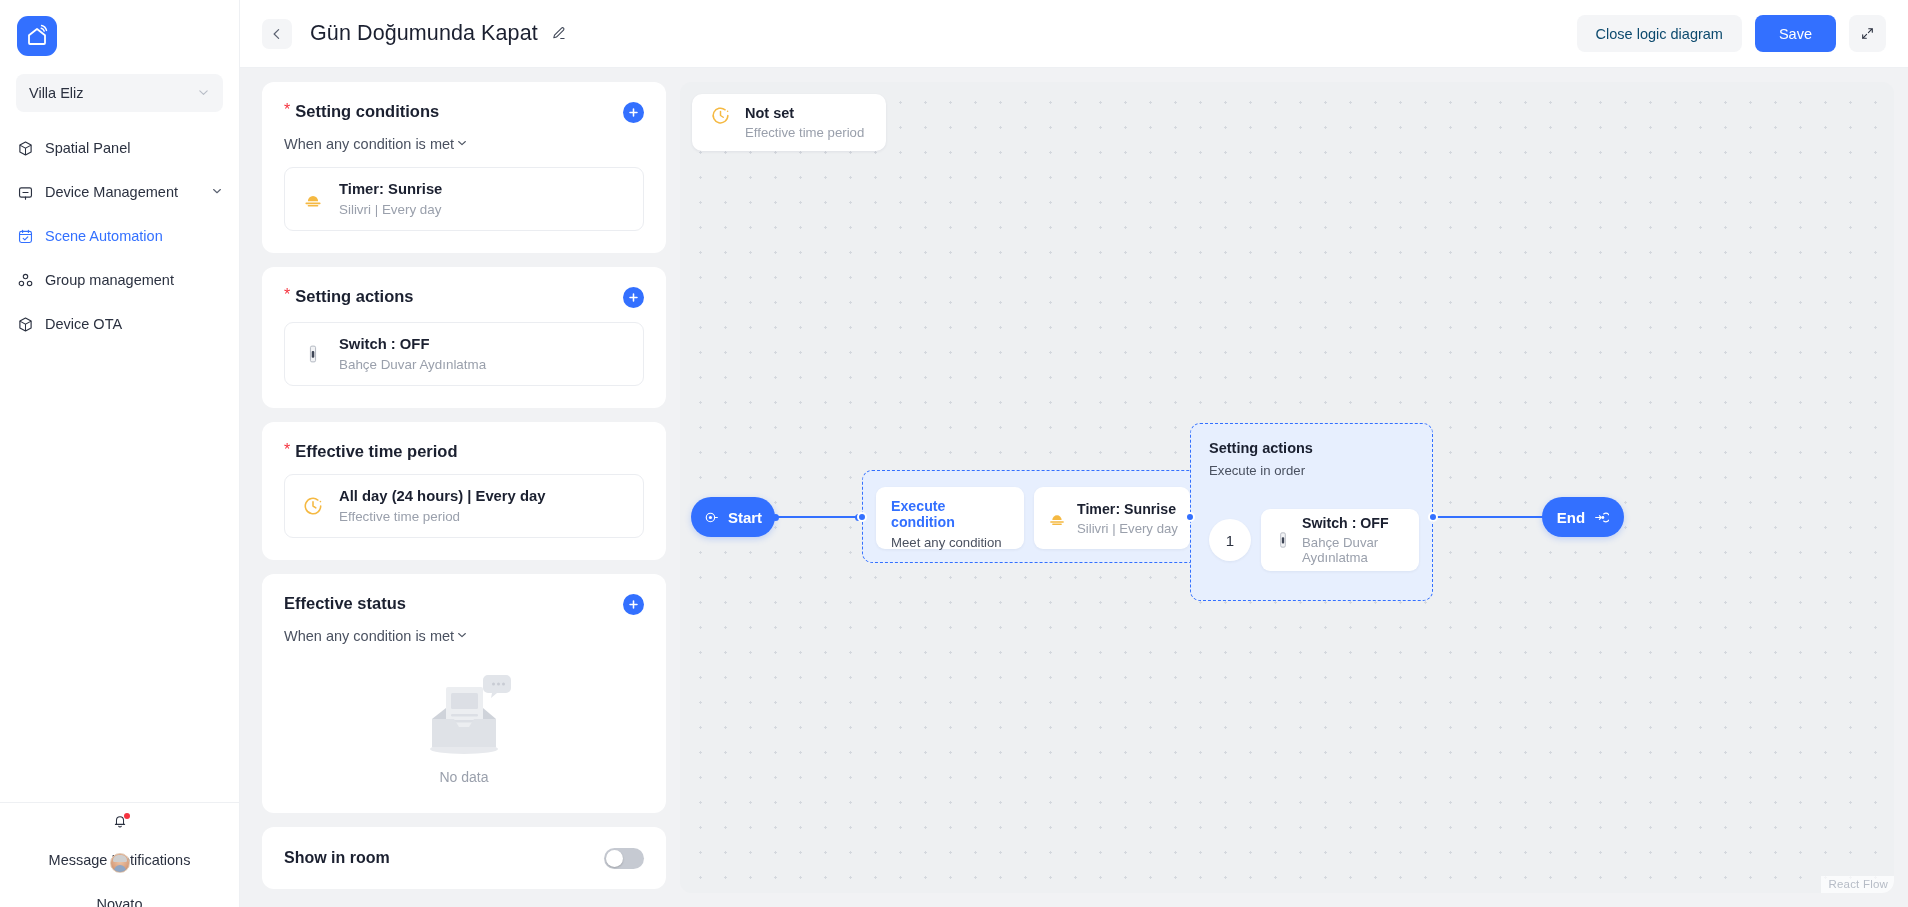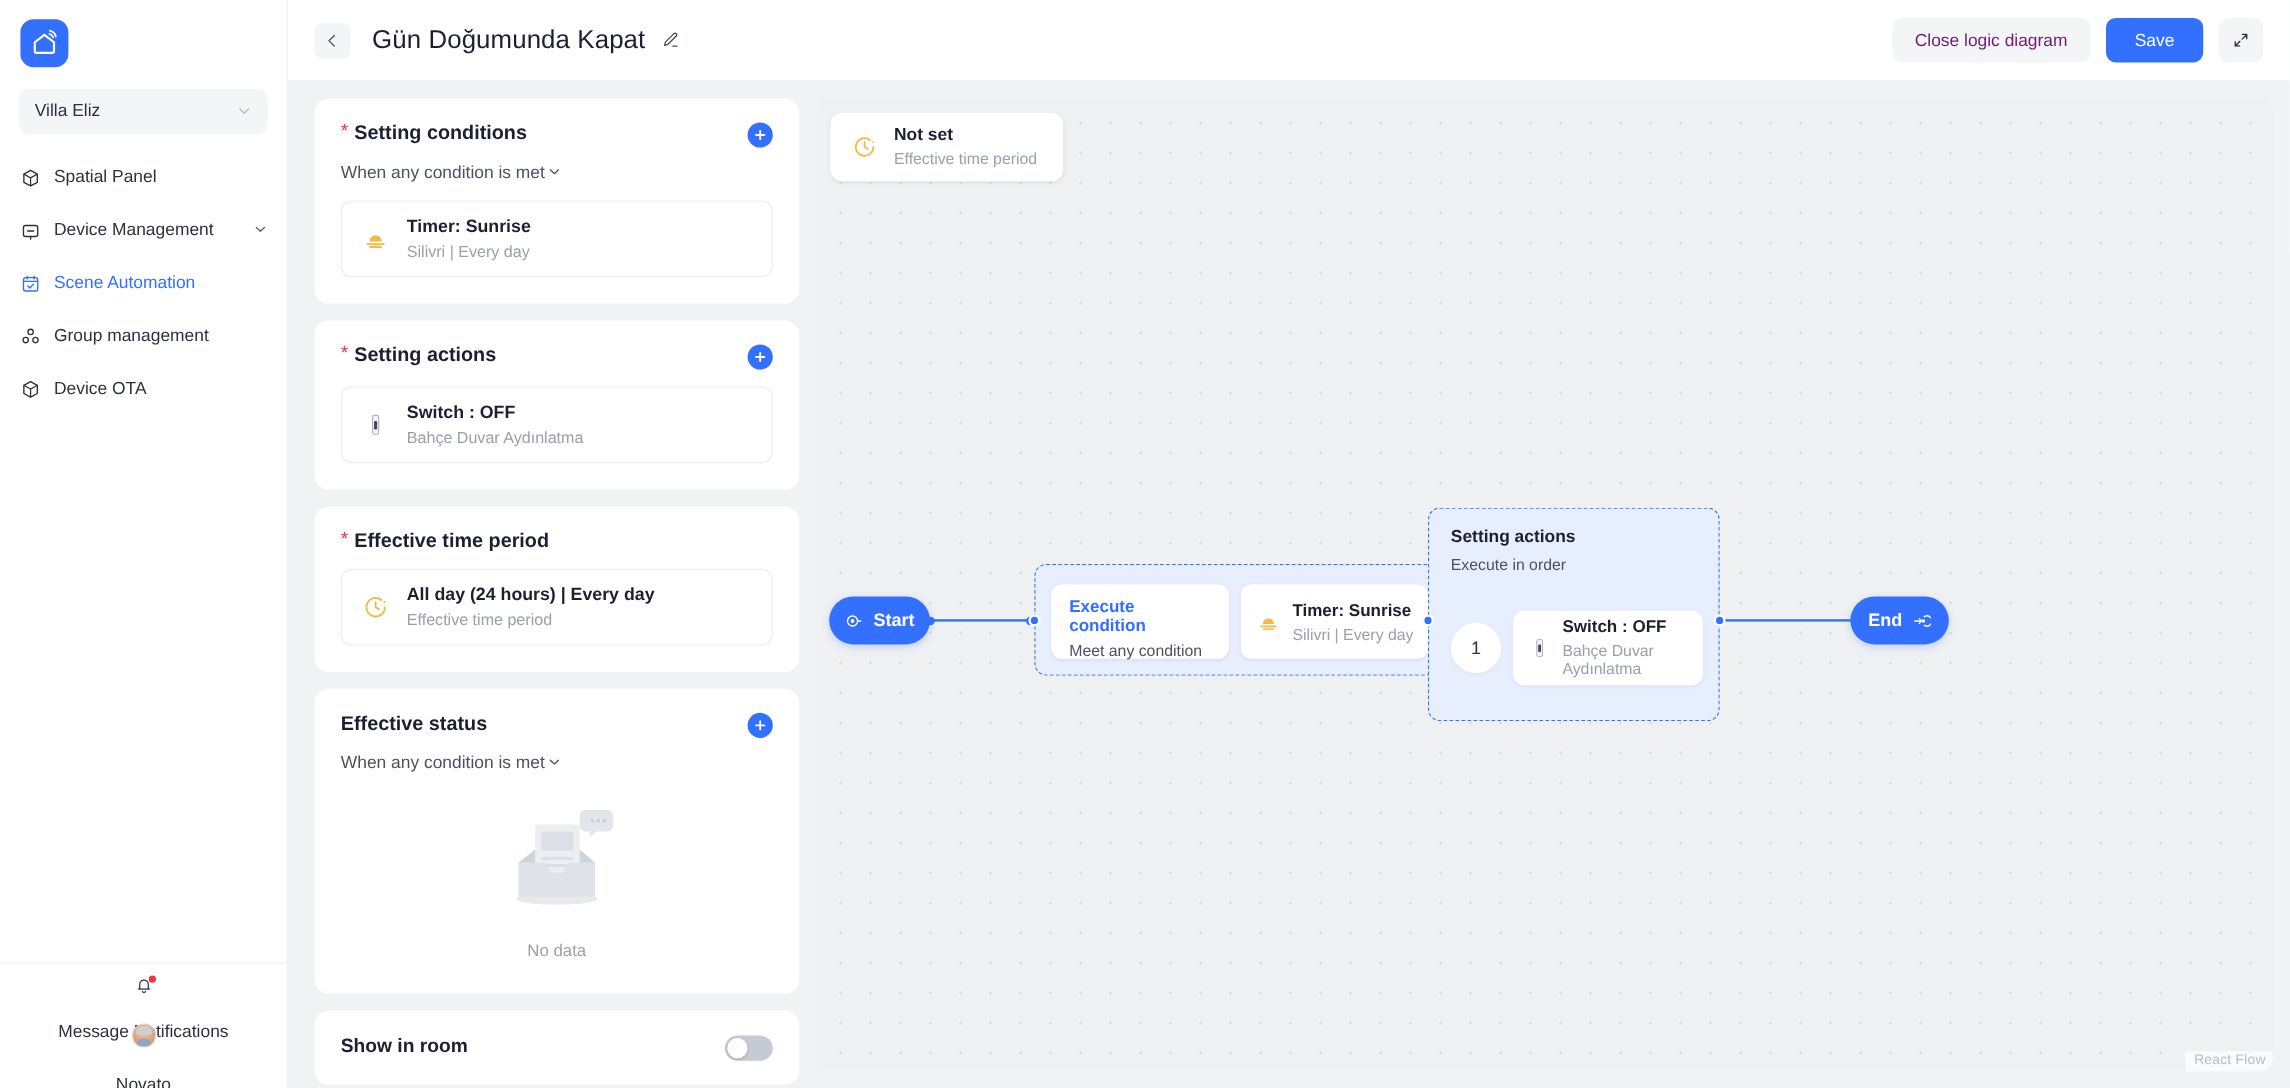--- a/index.html
+++ b/index.html
@@ -102,21 +102,21 @@
   .page-title {
     font-size: 21.5px; font-weight: 400; color: #1b2030;
     margin-left: 18px; letter-spacing: .1px;
   }
   .edit-icon { margin-left: 12px; cursor: pointer; color:#3f4656; display:flex; align-items:center; }
   .topbar-right { margin-left: auto; display: flex; align-items: center; gap: 13px; }
   .btn {
     height: 37px; border-radius: 8px; border: none; cursor: pointer;
     font-size: 14.5px; padding: 0 19px; font-family: inherit;
   }
-  .btn-ghost { background: #f4f5f7; color: #701a75; }
+  .btn-ghost { background: #f4f5f7; color: #0c4a6e; }
   .btn-primary { background: #3370ff; color: #fff; padding: 0 24px; }
   .icon-btn {
     width: 37px; height: 37px; border-radius: 8px; background: #f4f5f7;
     border: none; cursor: pointer; display: flex; align-items: center; justify-content: center;
     color: #2b3140;
   }
 
   .body-area { flex: 1; display: flex; min-height: 0; background: #f1f2f4; }
 
   
@@ -150,21 +150,21 @@
     margin-top: 14px;
     border: 1px solid #ebedf1; border-radius: 9px;
     padding: 13px 16px; display: flex; align-items: center; gap: 14px;
     cursor: pointer; background: #fff;
   }
   .item-ico { width: 24px; flex: 0 0 24px; display:flex; align-items:center; justify-content:center; }
   .item-title { font-size: 14.8px; font-weight: 600; color: #1b2030; }
   .item-sub { font-size: 13.4px; color: #9aa0ac; margin-top: 5px; }
 
   .empty-wrap { padding: 22px 0 6px 0; display: flex; flex-direction: column; align-items: center; }
-  .empty-label { font-size: 14px; color: #9aa0ac; margin-top: 19px; }
+  .empty-label { font-size: 14px; color: #9aa0ac; margin-top: 4px; }
 
   .row-card {
     background: #fff; border-radius: 12px;
     padding: 0 22px; height: 62px;
     display: flex; align-items: center;
   }
   .row-label { font-size: 16px; font-weight: 600; color: #1b2030; }
   .toggle {
     margin-left: auto; width: 40px; height: 21px; border-radius: 11px;
     background: #c6cad2; position: relative; cursor: pointer;
@@ -181,21 +181,21 @@
     background: #eef0f2; border-radius: 12px;
     position: relative; overflow: hidden;
     background-image: radial-gradient(#d4d8de 1.05px, transparent 1.05px);
     background-size: 25px 25px;
     background-position: 8px 8px;
   }
   .chip {
     position: absolute;
     background: #fff; border-radius: 10px;
     padding: 11px 22px 11px 16px;
-    display: flex; align-items: center; gap: 13px;
+    display: flex; align-items: flex-start; gap: 13px;
     box-shadow: 0 1px 3px rgba(22,34,64,.07);
     cursor: pointer;
   }
   .chip-title { font-size: 14.5px; font-weight: 600; color: #1b2030; }
   .chip-sub { font-size: 13.2px; color: #9aa0ac; margin-top: 4px; }
 
   .node-pill {
     position: absolute; height: 40px; border-radius: 20px;
     background: #3370ff; color: #fff;
     display: flex; align-items: center; justify-content: center; gap: 9px;

